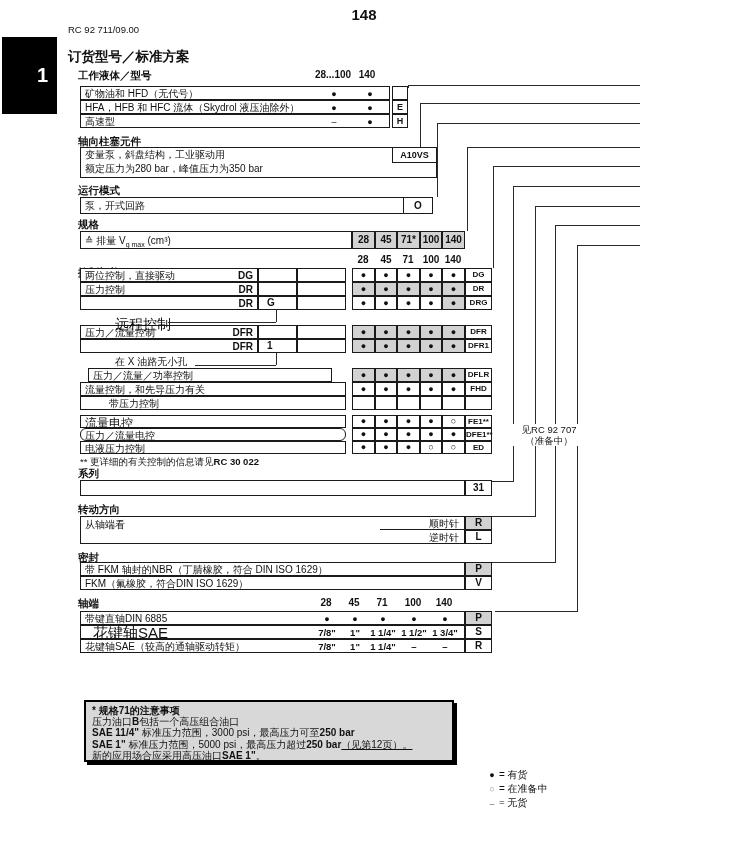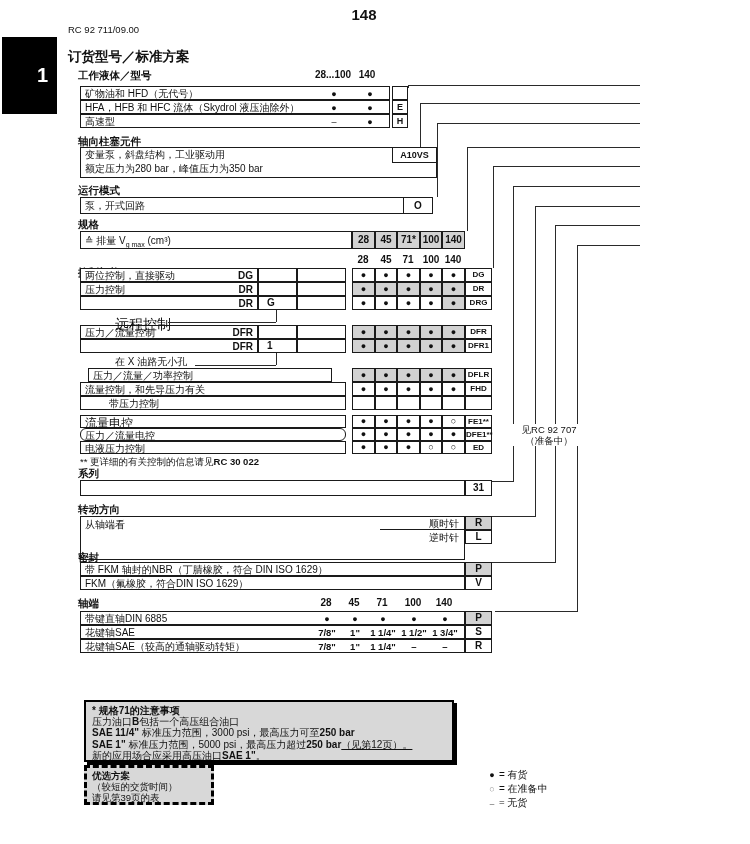--- a/index.html
+++ b/index.html
@@ -231,21 +231,21 @@
       <div class="hl" style="left: 195px; top: 365px; width: 81px;"></div>
       <div class="vl" style="left: 276px; top: 353px; height: 12px;"></div>
     </div>
   <div class="abs" style="left:80px;top:456px;font-size:9.5px;" id="ctl-footnote"><span style="font-weight: normal;">** 更详细的有关控制的信息请见</span><span style="font-weight: bold;">RC 30 022</span></div>
 
   <div class="lbl" style="left:78px;top:467px;">系列</div>
   <div class="cell" style="left:80px;top:480px;width:385px;height:16px;"></div>
   <div class="cell codetxt" style="left:465px;top:480px;width:27px;height:16px;line-height:14px;">31</div>
 
   <div class="lbl" style="left:78px;top:503px;">转动方向</div>
-  <div class="cell" style="left:80px;top:516px;width:385px;height:44px;">
+  <div class="cell" style="left:80px;top:516px;width:385px;height:28px;">
     <div class="abs" style="left:4px;top:2px;font-size:10px;">从轴端看</div>
   </div>
   <div id="rot-rows">
       <div class="abs" style="left: 380px; top: 516px; width: 85px; height: 14px; font-size: 10px; text-align: right; padding-right: 6px; box-sizing: border-box; padding-top: 1px; border-bottom: 1px solid rgb(26, 26, 26);">顺时针</div>
       <div class="cell codetxt gray" style="left: 465px; top: 516px; width: 27px; height: 14px; line-height: 12px;">R</div>
       <div class="abs" style="left: 380px; top: 530px; width: 85px; height: 14px; font-size: 10px; text-align: right; padding-right: 6px; box-sizing: border-box; padding-top: 1px;">逆时针</div>
       <div class="cell codetxt" style="left: 465px; top: 530px; width: 27px; height: 14px; line-height: 12px;">L</div>
     </div>
 
   <div class="lbl" style="left:78px;top:551px;">密封</div>
@@ -268,21 +268,21 @@
       <div class="cell" style="left: 80px; top: 611px; width: 385px; height: 14px;">
         <div class="abs" style="left: 4px; top: 1px; font-size: 10px; white-space: nowrap;">带键直轴DIN 6885</div>
         <div class="abs ctr" style="left: 224px; top: 1px; width: 44px; font-size: 9px; font-weight: normal; text-align: center;">●</div>
         <div class="abs ctr" style="left: 252px; top: 1px; width: 44px; font-size: 9px; font-weight: normal; text-align: center;">●</div>
         <div class="abs ctr" style="left: 280px; top: 1px; width: 44px; font-size: 9px; font-weight: normal; text-align: center;">●</div>
         <div class="abs ctr" style="left: 311px; top: 1px; width: 44px; font-size: 9px; font-weight: normal; text-align: center;">●</div>
         <div class="abs ctr" style="left: 342px; top: 1px; width: 44px; font-size: 9px; font-weight: normal; text-align: center;">●</div>
       </div>
       <div class="cell codetxt gray" style="left: 465px; top: 611px; width: 27px; height: 14px; line-height: 12px;">P</div>
       <div class="cell" style="left: 80px; top: 625px; width: 385px; height: 14px;">
-        <div class="abs" style="left: 4px; top: 1px; font-size: 10px; white-space: nowrap;">花键轴SAE</div>
+        <div class="abs" style="left: 12px; top: 1px; font-size: 15px; white-space: nowrap;">花键轴SAE</div>
         <div class="abs ctr" style="left: 224px; top: 1px; width: 44px; font-size: 9.5px; font-weight: bold; text-align: center;">7/8"</div>
         <div class="abs ctr" style="left: 252px; top: 1px; width: 44px; font-size: 9.5px; font-weight: bold; text-align: center;">1"</div>
         <div class="abs ctr" style="left: 280px; top: 1px; width: 44px; font-size: 9.5px; font-weight: bold; text-align: center;">1 1/4"</div>
         <div class="abs ctr" style="left: 311px; top: 1px; width: 44px; font-size: 9.5px; font-weight: bold; text-align: center;">1 1/2"</div>
         <div class="abs ctr" style="left: 342px; top: 1px; width: 44px; font-size: 9.5px; font-weight: bold; text-align: center;">1 3/4"</div>
       </div>
       <div class="cell codetxt" style="left: 465px; top: 625px; width: 27px; height: 14px; line-height: 12px;">S</div>
       <div class="cell" style="left: 80px; top: 639px; width: 385px; height: 14px;">
         <div class="abs" style="left: 4px; top: 1px; font-size: 10px; white-space: nowrap;">花键轴SAE（较高的通轴驱动转矩）</div>
         <div class="abs ctr" style="left: 224px; top: 1px; width: 44px; font-size: 9.5px; font-weight: bold; text-align: center;">7/8"</div>
@@ -296,26 +296,20 @@
 
   <div class="abs" style="left:84px;top:700px;width:370px;height:62px;background:#d8d8d8;border:2px solid #000;
        box-shadow:3px 3px 0 #000;box-sizing:border-box;padding:3px 6px;font-size:10px;line-height:11.2px;" id="note-box">
       <div><span style="font-weight: bold;">* 规格71的注意事项</span></div>
       <div><span style="font-weight: normal;">压力油口</span><span style="font-weight: bold;">B</span><span style="font-weight: normal;">包括一个高压组合油口</span></div>
       <div><span style="font-weight: bold;">SAE 11/4"</span><span style="font-weight: normal;"> 标准压力范围，3000 psi，最高压力可至</span><span style="font-weight: bold;">250 bar</span></div>
       <div><span style="font-weight: bold;">SAE 1"</span><span style="font-weight: normal;"> 标准压力范围，5000 psi，最高压力超过</span><span style="font-weight: bold;">250 bar</span><span style="font-weight: normal; text-decoration: underline;">（见第12页）。</span></div>
       <div><span style="font-weight: normal;">新的应用场合应采用高压油口</span><span style="font-weight: bold;">SAE 1"</span><span style="font-weight: normal;">。</span></div>
     </div>
 
-  <div class="abs" style="left:84px;top:765px;width:130px;height:40px;background:#d8d8d8;border:3px dashed #000;
-       box-sizing:border-box;padding:2px 5px;font-size:9.5px;line-height:11px;" id="pref-box">
-      <div style="font-weight: bold;">优选方案</div>
-      <div style="font-weight: normal;">（较短的交货时间）</div>
-      <div style="font-weight: normal;">请见第39页的表</div>
-    </div>
 
   <div id="legend"></div>
 
   <div class="abs" style="left:500px;top:424px;width:98px;background:#fff;text-align:center;
        font-size:9.5px;line-height:11px;z-index:6;">
     <div>见RC 92 707</div>
     <div>（准备中）</div>
   </div>
 
 <div class="abs" id="legend-built" style="left: 485px; top: 768px; font-size: 10px; line-height: 13px;">

